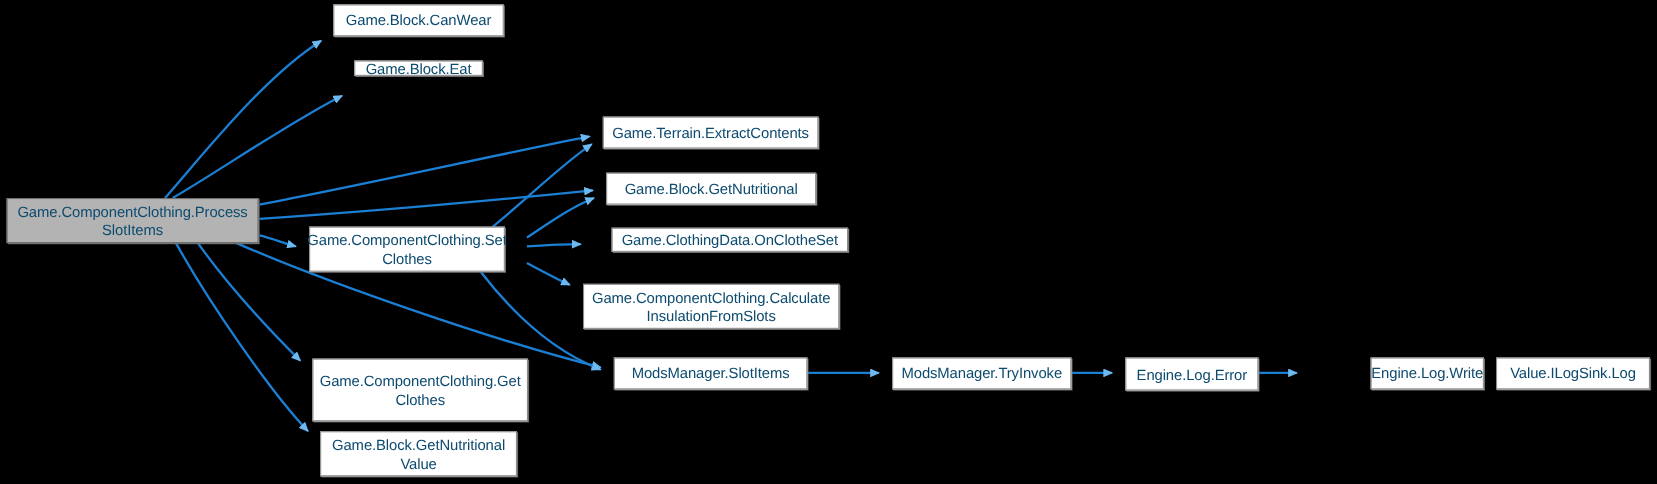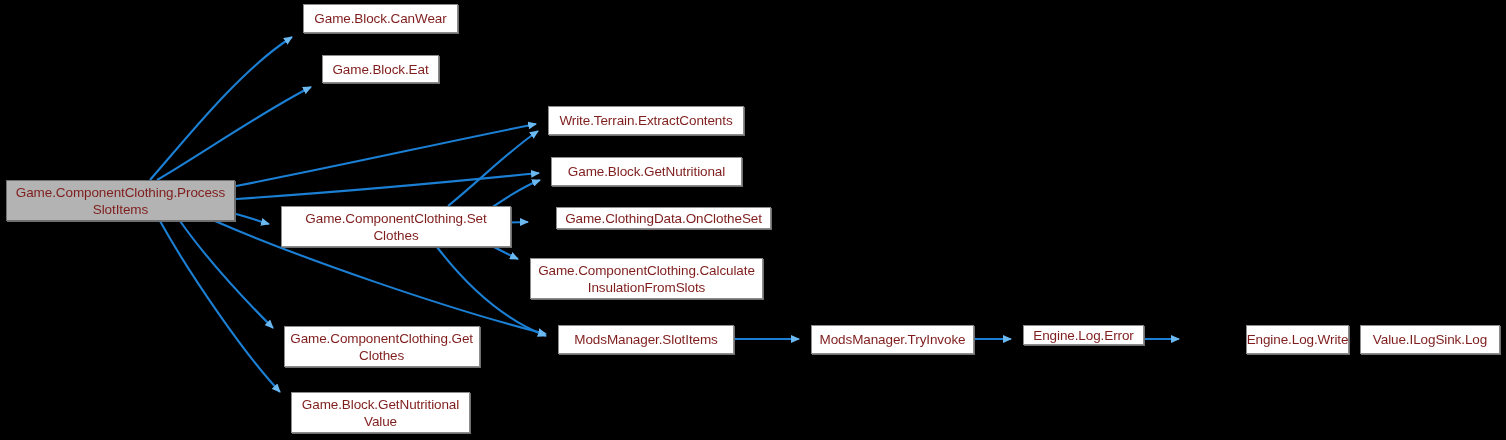--- a/index.html
+++ b/index.html
@@ -25,21 +25,21 @@
   .node {
     position: absolute;
     box-sizing: border-box;
     background: #ffffff;
     border: 1px solid #8c8c8c;
     box-shadow: 1px 1px 0 0 #6f6f6f;
     display: flex;
     align-items: center;
     justify-content: center;
     text-align: center;
-    color: #7f1d1d;
+    color: #0c4a6e;
     font-size: 13.5px;
     line-height: 17px;
     letter-spacing: -0.1px;
     z-index: 2;
   }
   .node.root {
     background: #b3b3b3;
     border: 1px solid #6f6f6f;
   }
   .node span {
@@ -79,51 +79,51 @@
       </g>
   </svg>
   <div id="node-group">
       <div class="node root" style="left: 6px; top: 180px; width: 229px; height: 41px; align-items: center;">
         <span>Game.ComponentClothing.Process
 SlotItems</span>
       </div>
       <div class="node" style="left: 303px; top: 4px; width: 155px; height: 29px;">
         <span>Game.Block.CanWear</span>
       </div>
-      <div class="node" style="left: 322px; top: 55px; width: 117px; height: 28px;">
+      <div class="node" style="left: 322px; top: 55px; width: 117px; height: 14px;">
         <span>Game.Block.Eat</span>
       </div>
       <div class="node" style="left: 548px; top: 106px; width: 196px; height: 29px;">
-        <span>Write.Terrain.ExtractContents</span>
+        <span>Game.Terrain.ExtractContents</span>
       </div>
       <div class="node" style="left: 551px; top: 157px; width: 191px; height: 29px;">
         <span>Game.Block.GetNutritional</span>
       </div>
-      <div class="node" style="left: 281px; top: 206px; width: 230px; height: 41px; justify-content: center;">
+      <div class="node" style="left: 281px; top: 206px; width: 178px; height: 41px; justify-content: center;">
         <span>Game.ComponentClothing.Set
 Clothes</span>
       </div>
       <div class="node" style="left: 556px; top: 207px; width: 215px; height: 22px;">
         <span>Game.ClothingData.OnClotheSet</span>
       </div>
       <div class="node" style="left: 530px; top: 258px; width: 233px; height: 41px;">
         <span>Game.ComponentClothing.Calculate
 InsulationFromSlots</span>
       </div>
-      <div class="node" style="left: 284px; top: 326px; width: 196px; height: 41px; justify-content: flex-end;">
+      <div class="node" style="left: 284px; top: 326px; width: 196px; height: 57px;">
         <span>Game.ComponentClothing.Get
 Clothes</span>
       </div>
       <div class="node" style="left: 558px; top: 325px; width: 176px; height: 29px;">
         <span>ModsManager.SlotItems</span>
       </div>
       <div class="node" style="left: 811px; top: 325px; width: 163px; height: 29px;">
         <span>ModsManager.TryInvoke</span>
       </div>
-      <div class="node" style="left: 1023px; top: 325px; width: 121px; height: 20px;">
+      <div class="node" style="left: 1023px; top: 325px; width: 121px; height: 30px;">
         <span>Engine.Log.Error</span>
       </div>
       <div class="node" style="left: 1246px; top: 325px; width: 103px; height: 29px;">
         <span>Engine.Log.Write</span>
       </div>
       <div class="node" style="left: 1360px; top: 325px; width: 140px; height: 29px;">
         <span>Value.ILogSink.Log</span>
       </div>
       <div class="node" style="left: 291px; top: 392px; width: 179px; height: 41px;">
         <span>Game.Block.GetNutritional

